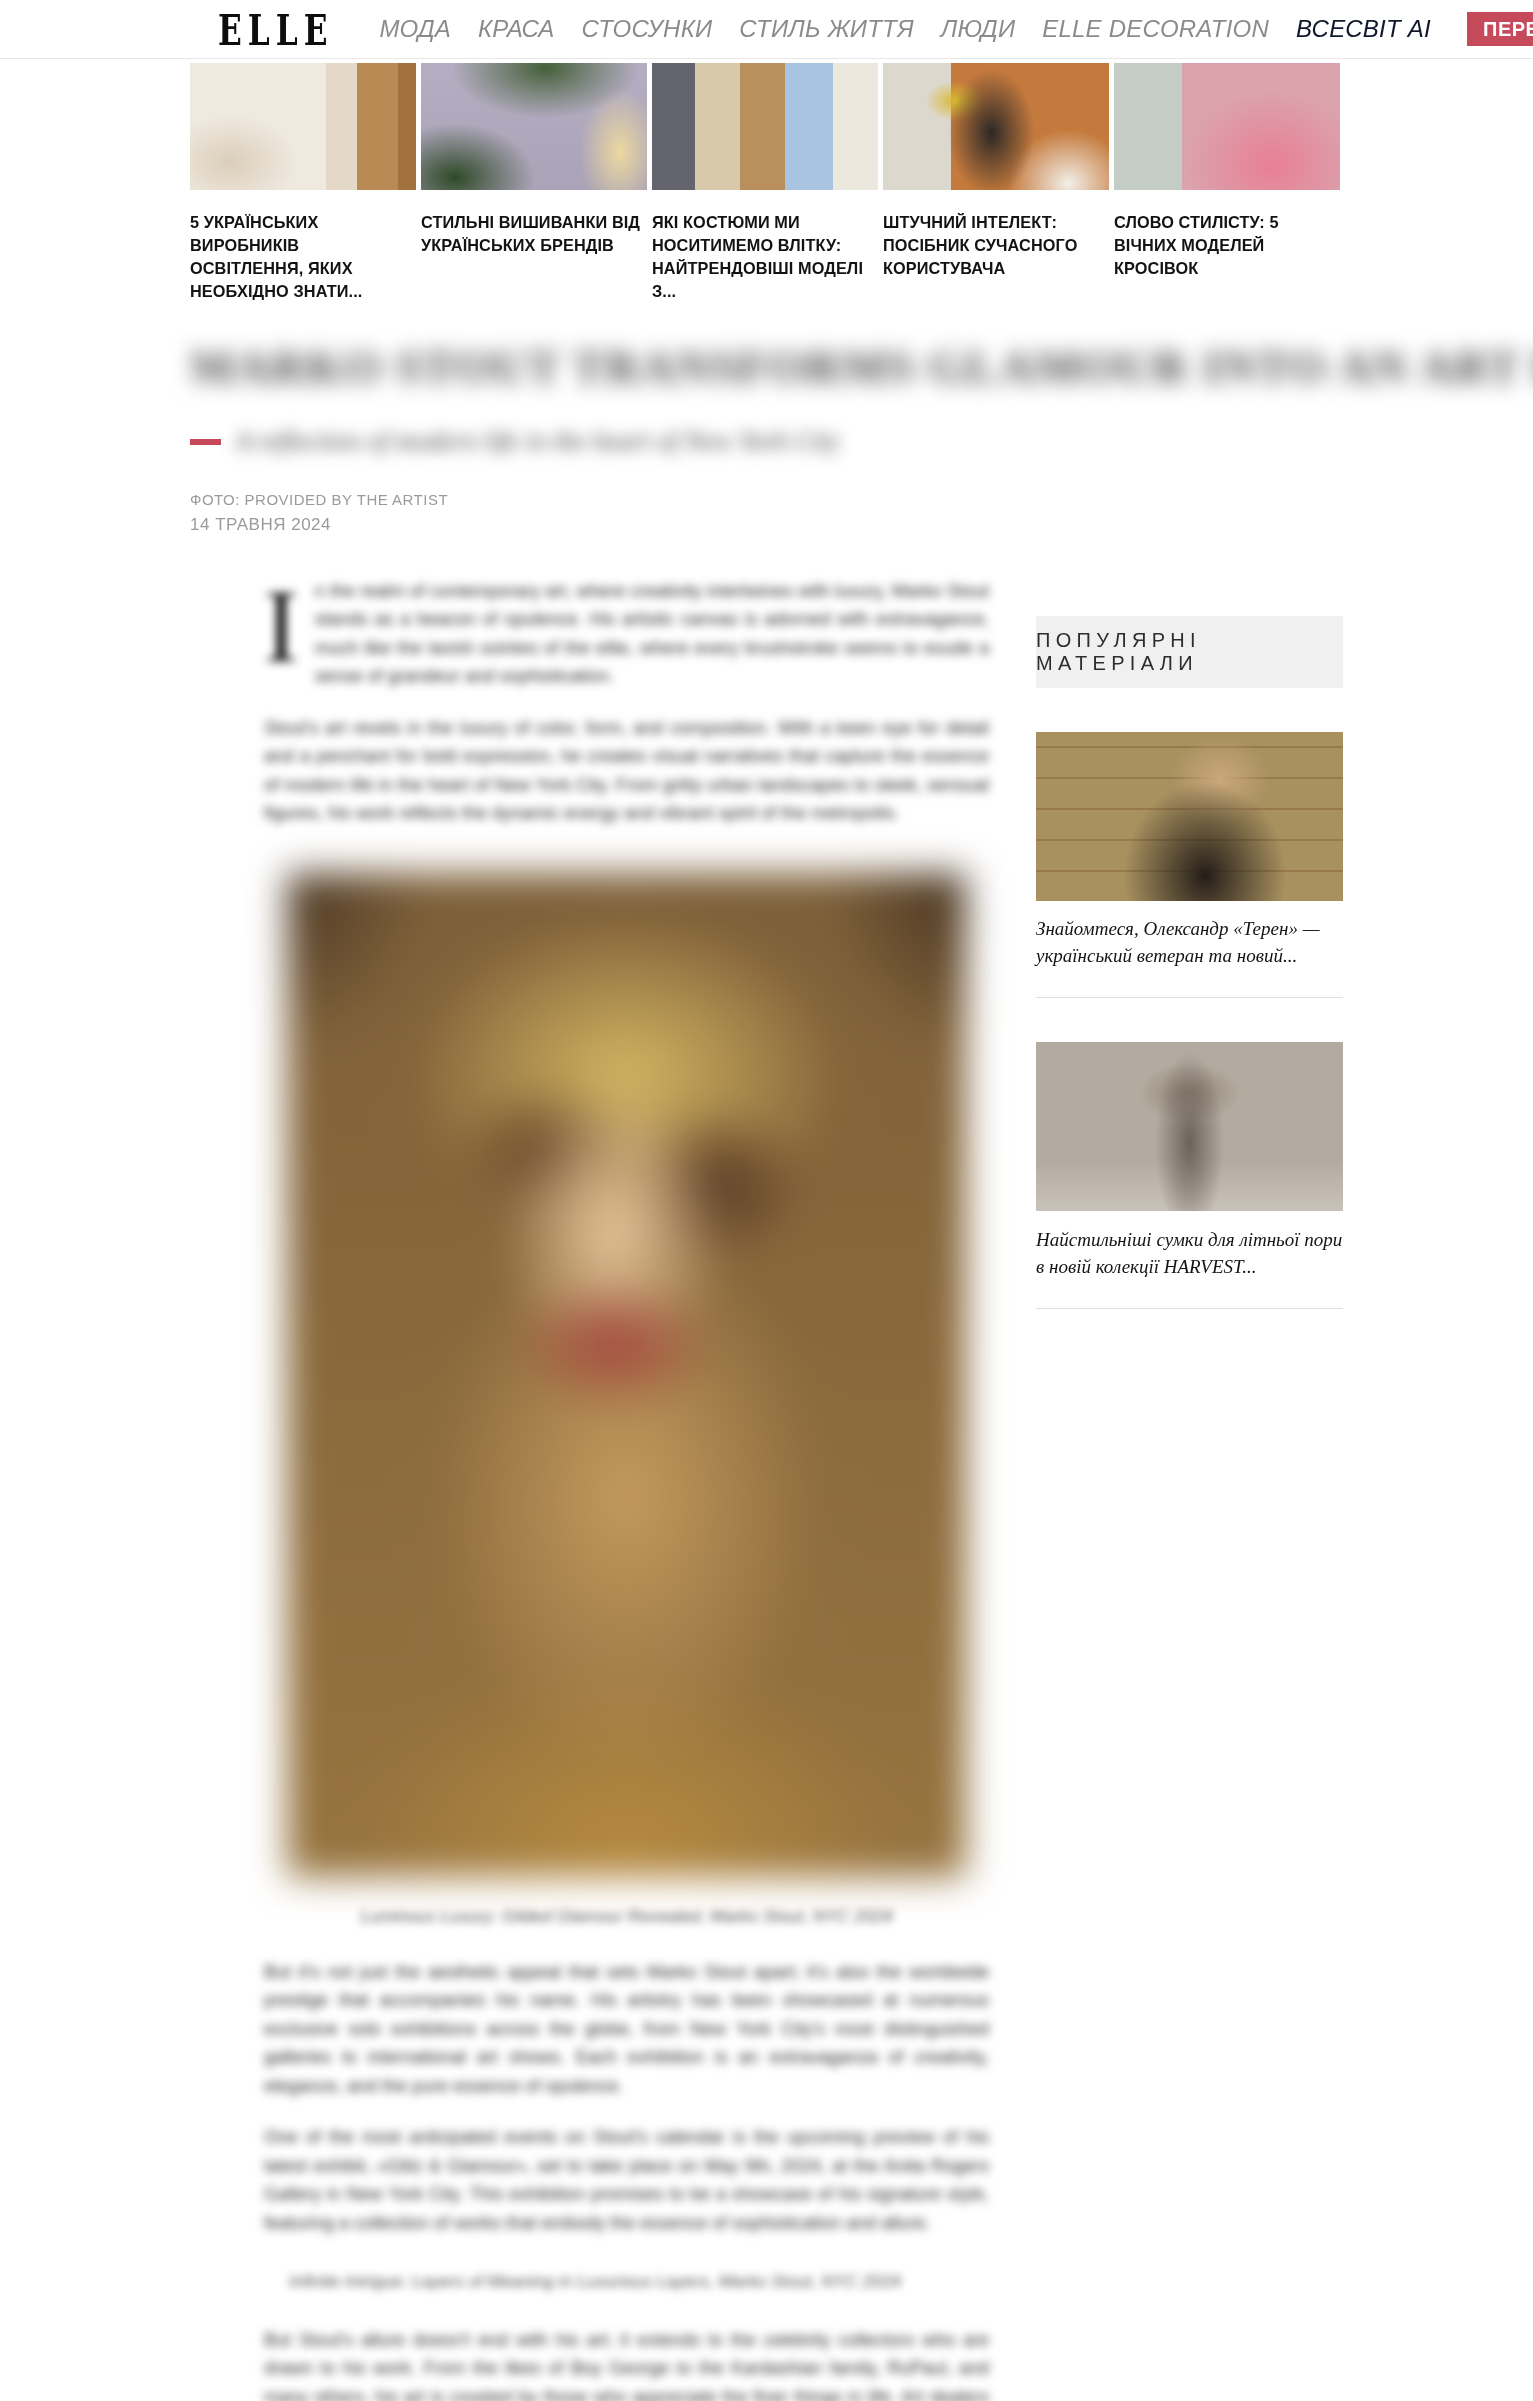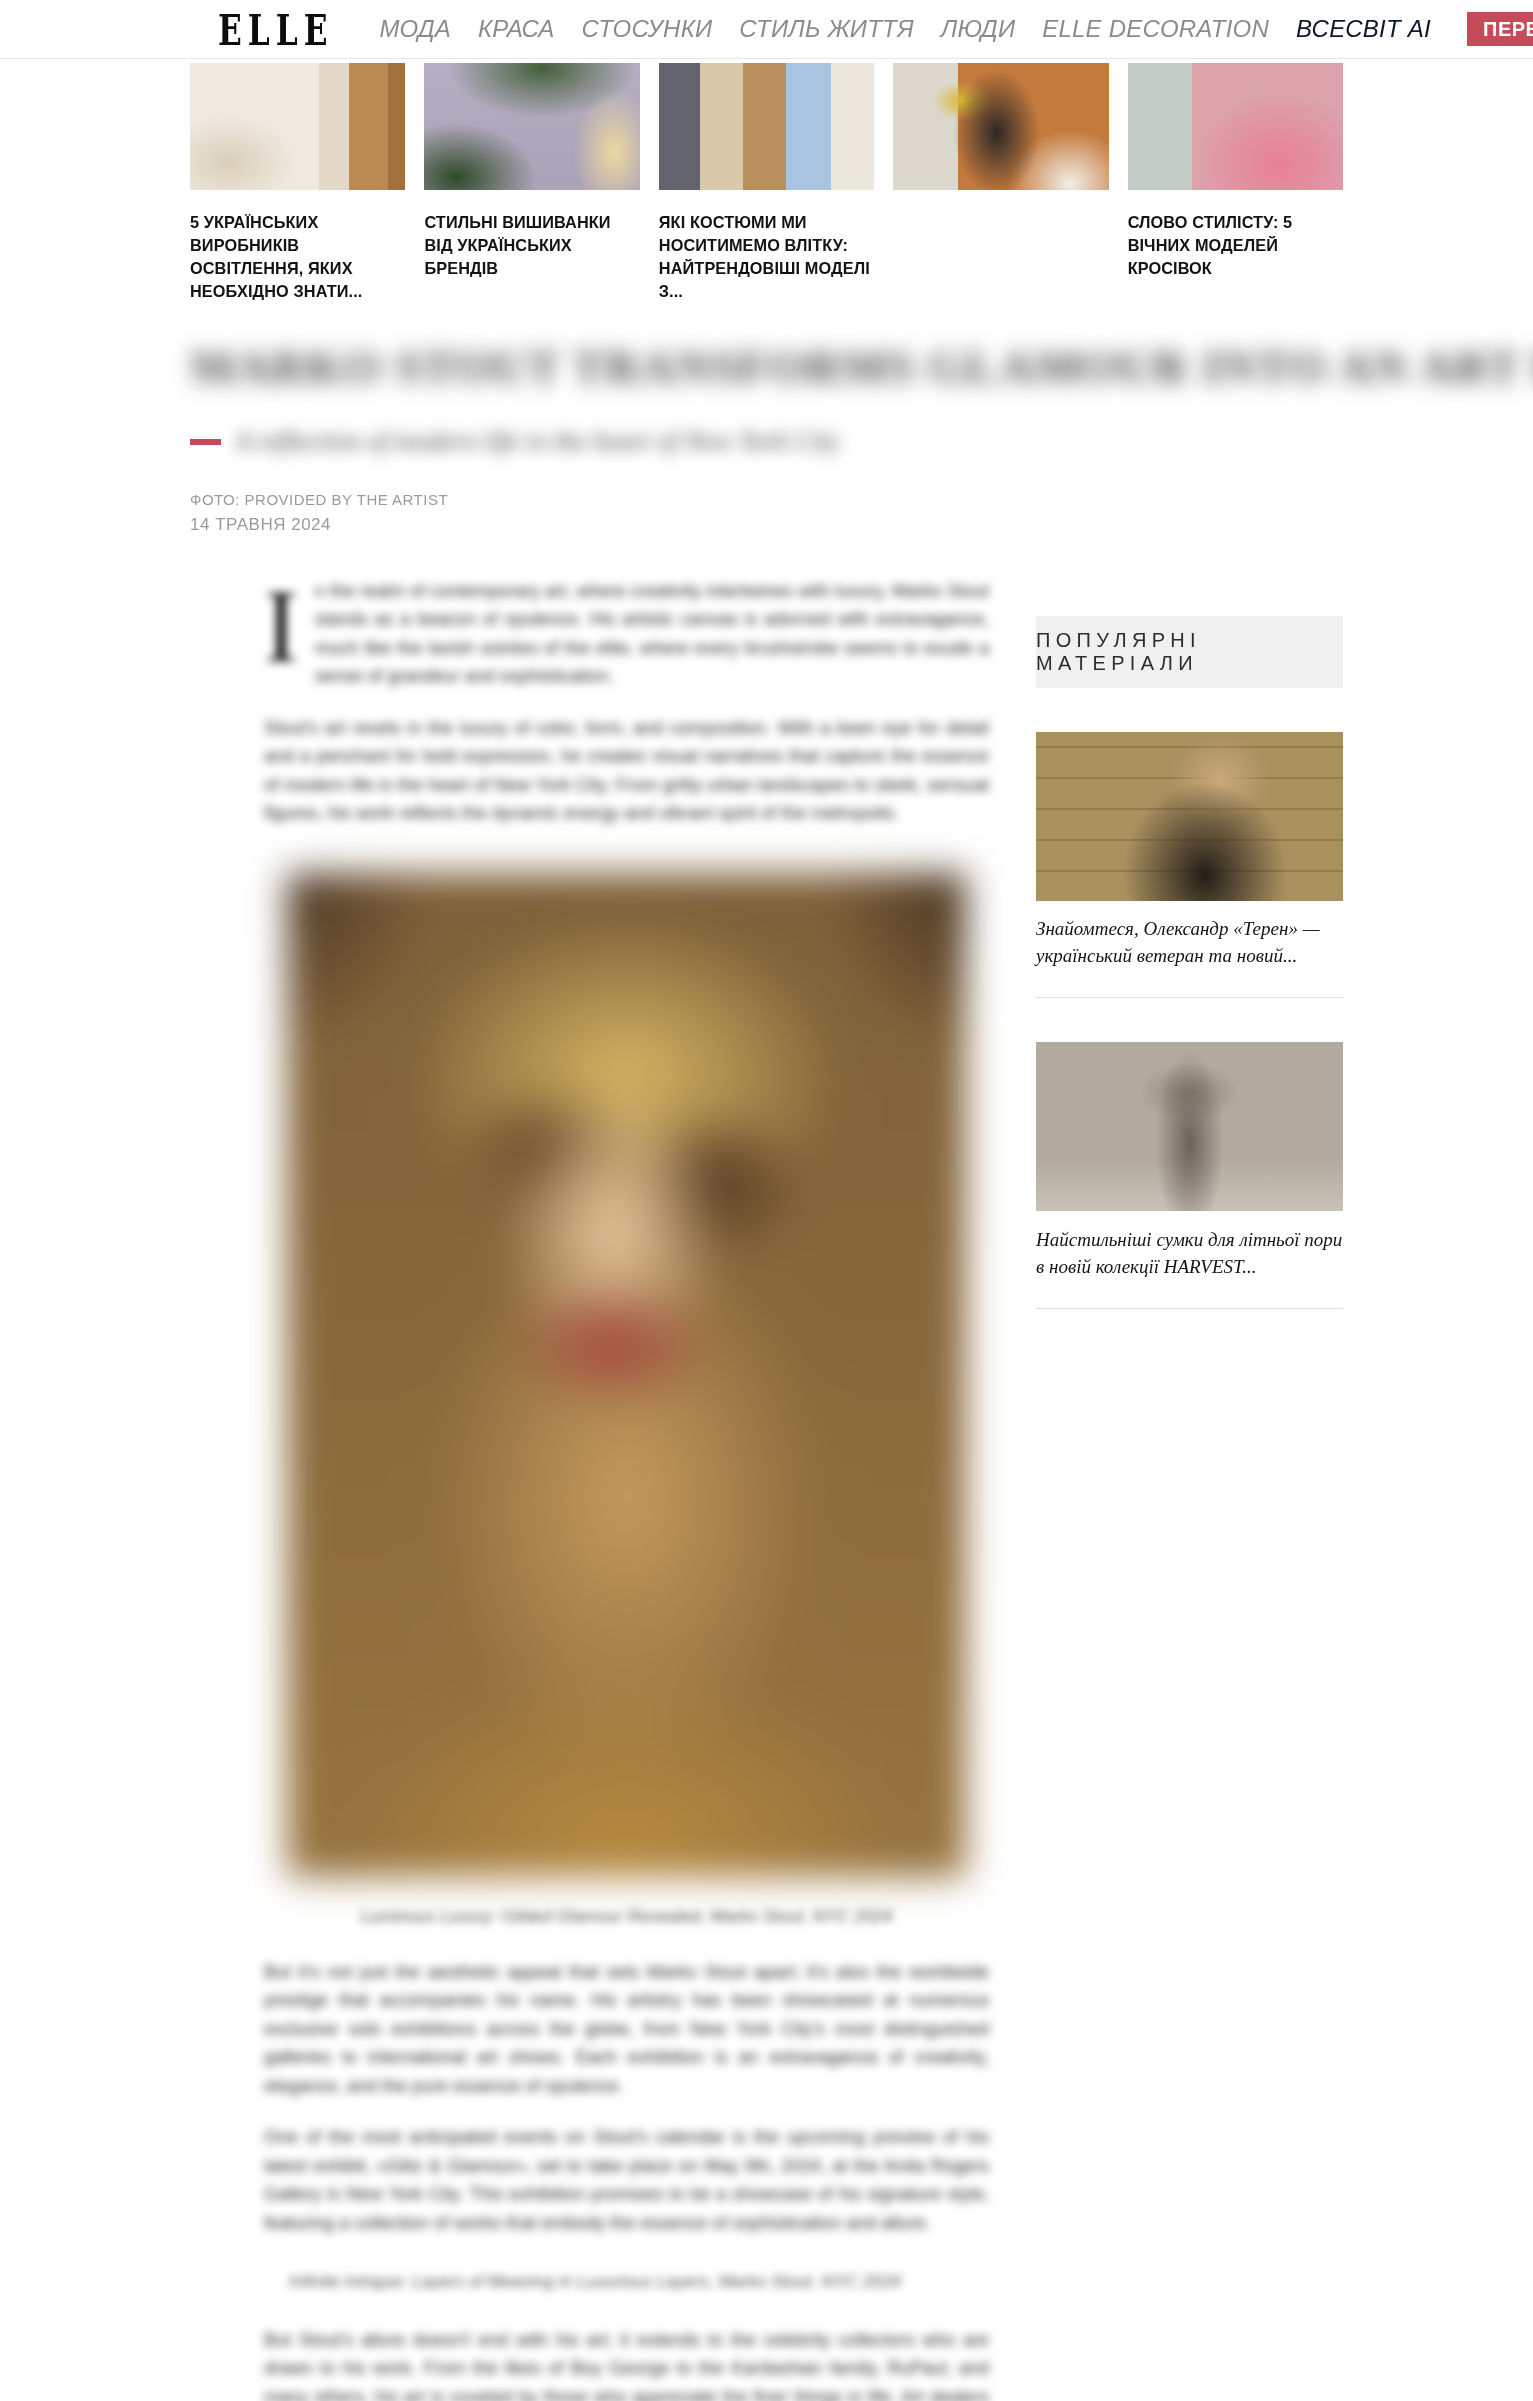--- a/index.html
+++ b/index.html
@@ -25,21 +25,21 @@
   .menu .mi { font-size:24px; color:#8b8b8b; letter-spacing:0.2px; white-space:nowrap; cursor:pointer;font-style:italic; }
   .menu .mi.ai { color:#0f172a; }
   .search { margin-left:auto; width:25px; height:25px; cursor:pointer; }
   .subscribe {
     margin-left:36px; background:#c54b5a; color:#fff; font-weight:700;
     font-size:20px; letter-spacing:0.5px; padding:5.8px 16.3px; border:none; cursor:pointer;
     font-family:"Liberation Sans", sans-serif;
   }
 
   
-  .carousel { display:flex; gap:19px; margin-top:3.8px; }
+  .carousel { display:flex; gap:5px; margin-top:3.8px; }
   .car-item { width:226px; cursor:pointer; }
   .car-img { width:100%; height:127px; }
   .car-title { margin-top:21px; font-size:16.3px; font-weight:700; line-height:1.42; color:#131313; letter-spacing:0.1px; }
   .ci1 { background: linear-gradient(90deg,#efe9e0 0 60%,#e4d9c9 60% 74%,#b98a54 74% 92%,#a3713d 92%),
          radial-gradient(ellipse 96px 67px at 18% 78%, #e9e2d3, transparent 70%); background-blend-mode:multiply; }
   .ci2 { background:
          radial-gradient(ellipse 106px 72px at 15% 90%, #2e4a28, transparent 75%),
          radial-gradient(ellipse 125px 67px at 55% 4%, #44603a, transparent 75%),
          radial-gradient(ellipse 58px 91px at 88% 70%, #ecd8a0, transparent 70%),
          linear-gradient(180deg,#b5aec2,#aaa2b6); }
@@ -173,20 +173,21 @@
   <div class="car-item">
     <div class="car-img ci2"></div>
     <div class="car-title">СТИЛЬНІ ВИШИВАНКИ ВІД УКРАЇНСЬКИХ БРЕНДІВ</div>
   </div>
   <div class="car-item">
     <div class="car-img ci3"></div>
     <div class="car-title">ЯКІ КОСТЮМИ МИ НОСИТИМЕМО ВЛІТКУ: НАЙТРЕНДОВІШІ МОДЕЛІ З...</div>
   </div>
   <div class="car-item">
     <div class="car-img ci4"></div>
+    <div class="car-title">ШТУЧНИЙ ІНТЕЛЕКТ: ПОСІБНИК СУЧАСНОГО КОРИСТУВАЧА</div>
   </div>
   <div class="car-item">
     <div class="car-img ci5"></div>
     <div class="car-title">СЛОВО СТИЛІСТУ: 5 ВІЧНИХ МОДЕЛЕЙ КРОСІВОК</div>
   </div>
 </section>
 
 <section class="container art-header">
   <h1 class="art-title">MARKO STOUT TRANSFORMS GLAMOUR INTO AN ART FORM</h1>
   <div class="subtitle-row">

